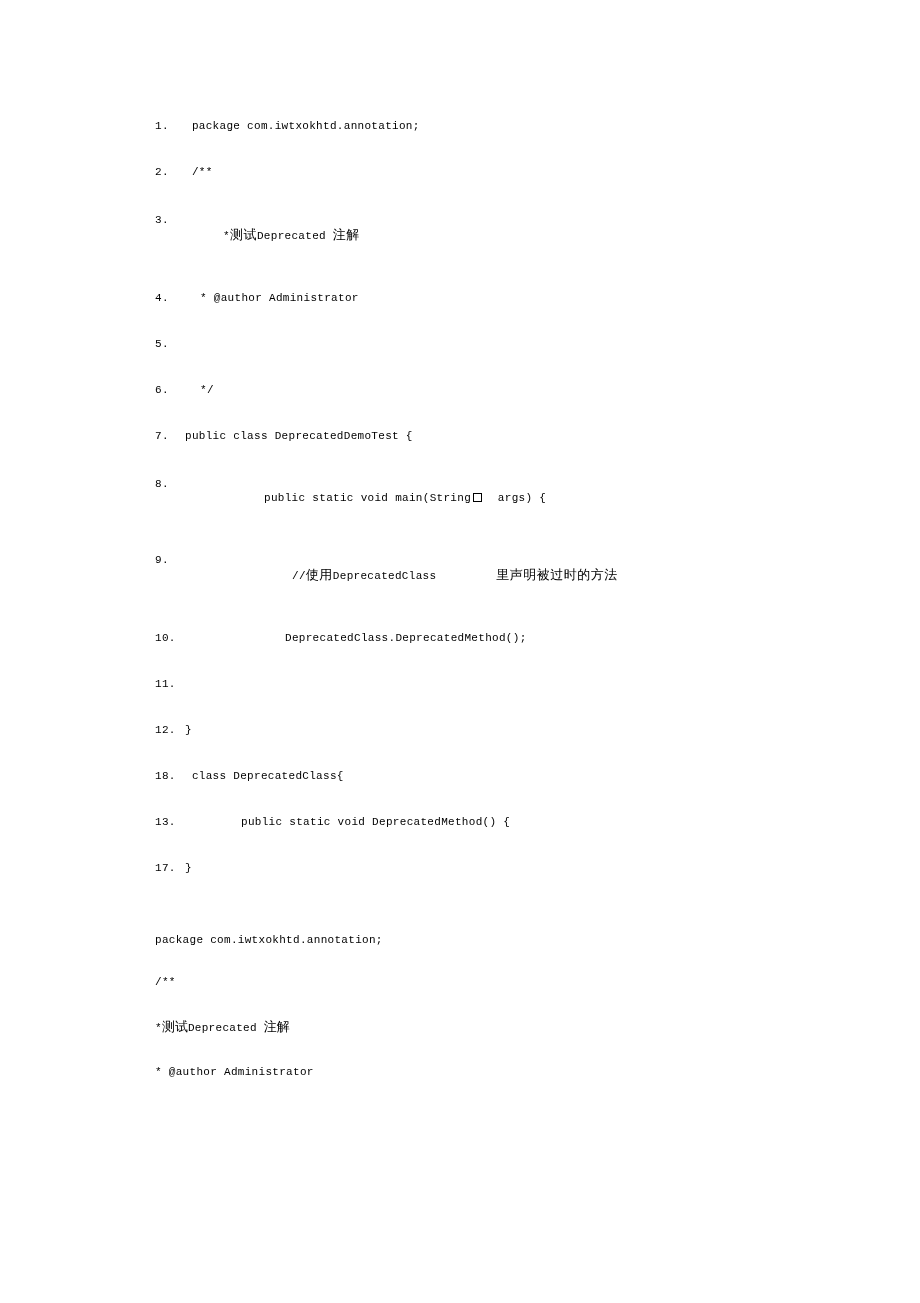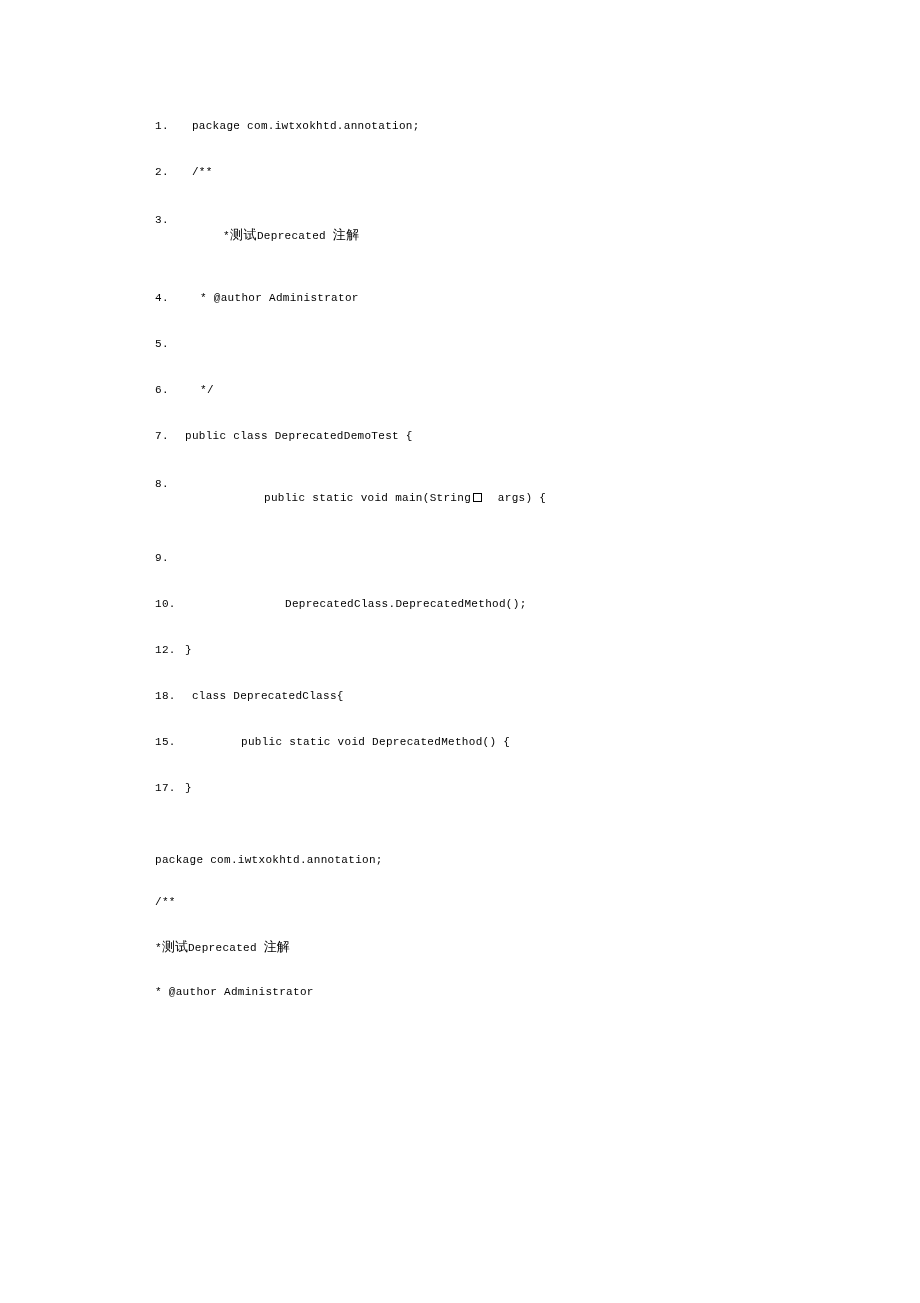--- a/index.html
+++ b/index.html
@@ -108,41 +108,48 @@
 
   <div class="code-line">
     <span class="line-num mono">8.</span>
     <span class="line-content indent1">
       <span class="mono">public static void main(String</span><span class="box-icon"></span><span class="mono">  args) {</span>
     </span>
   </div>
 
   <div class="code-line">
     <span class="line-num mono">9.</span>
+    <span class="line-content indent2">
+      <span class="mono">//</span><span class="cjk">使用</span><span class="mono">DeprecatedClass</span><span class="gap"></span><span class="cjk">里声明被过时的方法</span>
+    </span>
   </div>
 
   <div class="code-line">
     <span class="line-num mono">10.</span>
     <span class="line-content mono indent3">DeprecatedClass.DeprecatedMethod();</span>
   </div>
 
+  <div class="code-line">
+    <span class="line-num mono">11.</span>
+    <span class="line-content mono"></span>
+  </div>
 
   <div class="code-line">
     <span class="line-num mono">12.</span>
     <span class="line-content mono">}</span>
   </div>
 
   <div class="code-line">
     <span class="line-num mono">18.</span>
     <span class="line-content mono"> class DeprecatedClass{</span>
   </div>
 
 
   <div class="code-line">
-    <span class="line-num mono">15.</span>
+    <span class="line-num mono">13.</span>
     <span class="line-content mono indent-sm2">public static void DeprecatedMethod() {</span>
   </div>
 
 
   <div class="code-line">
     <span class="line-num mono">17.</span>
     <span class="line-content mono">}</span>
   </div>
 
 </div>

